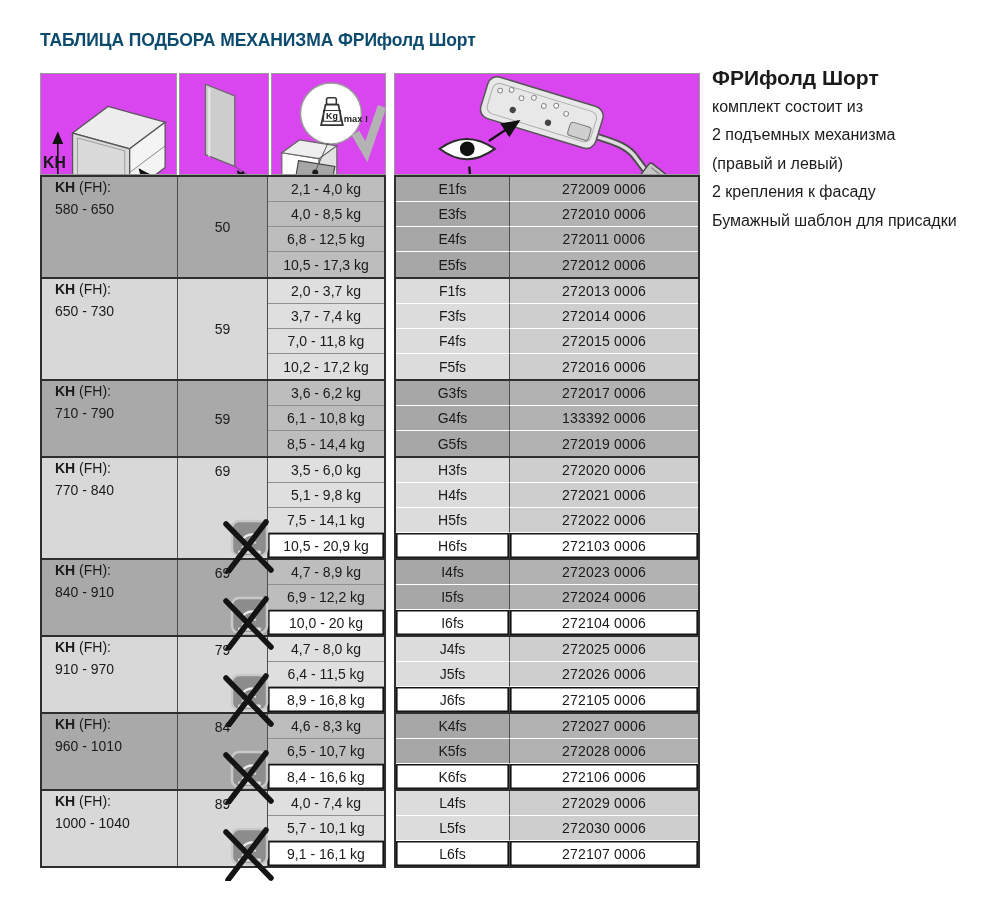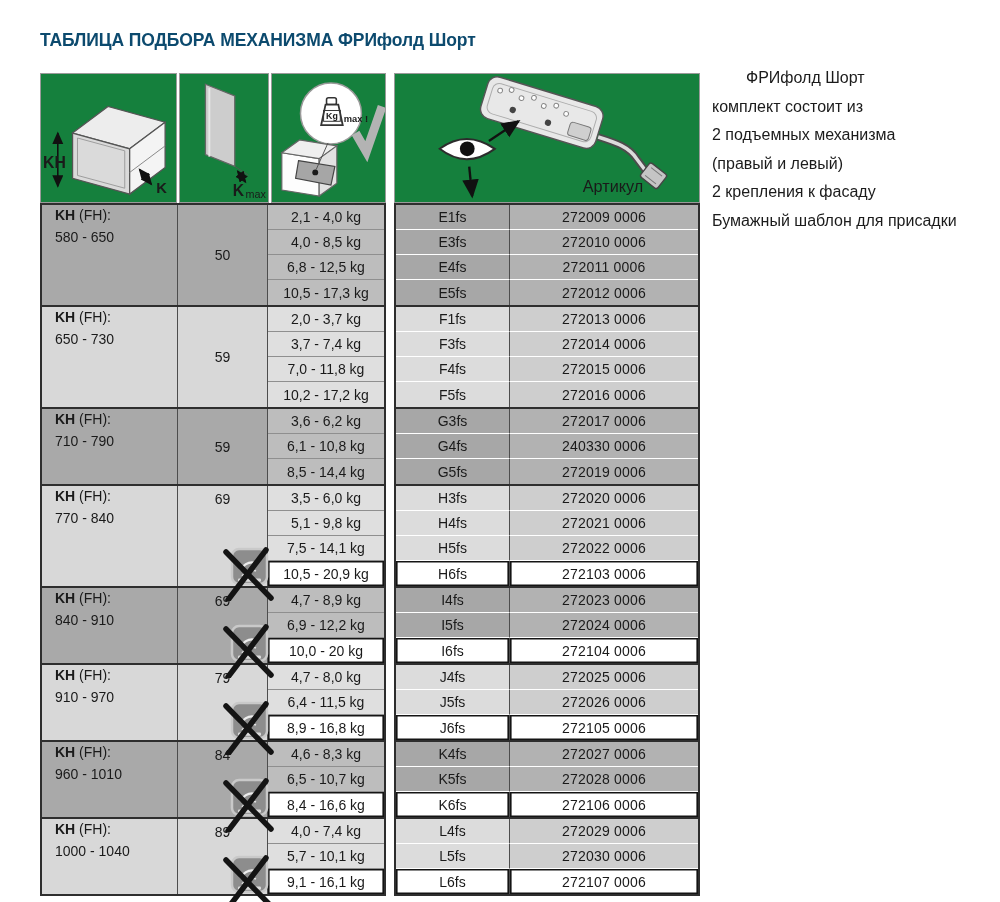--- a/index.html
+++ b/index.html
@@ -7,21 +7,21 @@
     width:1000px;height:902px;background:#ffffff;position:relative;
     font-family:"Liberation Sans",sans-serif;color:#1c1c1c;overflow:hidden;
   }
   .title{
     position:absolute;left:40px;top:30px;margin:0;
     font-size:17.5px;font-weight:700;letter-spacing:-0.1px;color:#0c4a6e;
   }
   
   .tbl{position:absolute;left:40px;top:73px;width:660px;}
   .hdr{display:flex;}
-  .hbox{background:#15803d;border:1px solid #9a9a9a;height:130px;box-sizing:border-box;overflow:hidden;}
+  .hbox{background:#d946ef;border:1px solid #9a9a9a;height:102px;box-sizing:border-box;overflow:hidden;}
   .hb1{width:137px;margin-right:2px;}
   .hb2{width:90px;margin-right:2px;}
   .hb3{width:115px;}
   .hgap{width:8px;}
   .hb4{width:306px;}
   .hbox svg{display:block;}
 
   .bodyrow{display:flex;}
   .sub{border:2px solid var(--bdr,#2e2e2e);box-sizing:border-box;background:#fff;}
   .sub-l{width:346px;}
@@ -56,21 +56,21 @@
   .light .wcell{background:var(--ltW);}
   .light .ccell{background:var(--ltCode);}
   .light .acell{background:var(--ltArt);}
 
   .hl{background:#ffffff !important;box-shadow:inset 0 0 0 1.6px #141414;}
 
   .xicon{position:absolute;right:-10px;bottom:-15px;width:58px;height:70px;z-index:6;pointer-events:none;}
 
   
   .info{position:absolute;left:712px;top:64px;width:285px;font-size:16px;line-height:28.5px;color:#1b1b1b;}
-  .info-heading{font-weight:400;font-size:16px;margin-left:34px;}
+  .info-heading{font-weight:700;font-size:21px;}
   svg text{font-family:"Liberation Sans",sans-serif;fill:#1a1a1a;}
 </style>
 </head>
 <body>
 
 <div class="page">
 
   <h1 class="title">ТАБЛИЦА ПОДБОРА МЕХАНИЗМА ФРИфолд Шорт</h1>
 
   <div class="tbl">
@@ -329,21 +329,21 @@
             <div class="cell acell">272014 0006</div>
             <div class="cell ccell">F4fs</div>
             <div class="cell acell">272015 0006</div>
             <div class="cell ccell last">F5fs</div>
             <div class="cell acell last">272016 0006</div>
           </div>
           <div class="group-r dark" style="grid-template-rows: repeat(3, var(--rh));">
             <div class="cell ccell">G3fs</div>
             <div class="cell acell">272017 0006</div>
             <div class="cell ccell">G4fs</div>
-            <div class="cell acell">240330 0006</div>
+            <div class="cell acell">133392 0006</div>
             <div class="cell ccell last">G5fs</div>
             <div class="cell acell last">272019 0006</div>
           </div>
           <div class="group-r light" style="grid-template-rows: repeat(4, var(--rh));">
             <div class="cell ccell">H3fs</div>
             <div class="cell acell">272020 0006</div>
             <div class="cell ccell">H4fs</div>
             <div class="cell acell">272021 0006</div>
             <div class="cell ccell">H5fs</div>
             <div class="cell acell">272022 0006</div>

